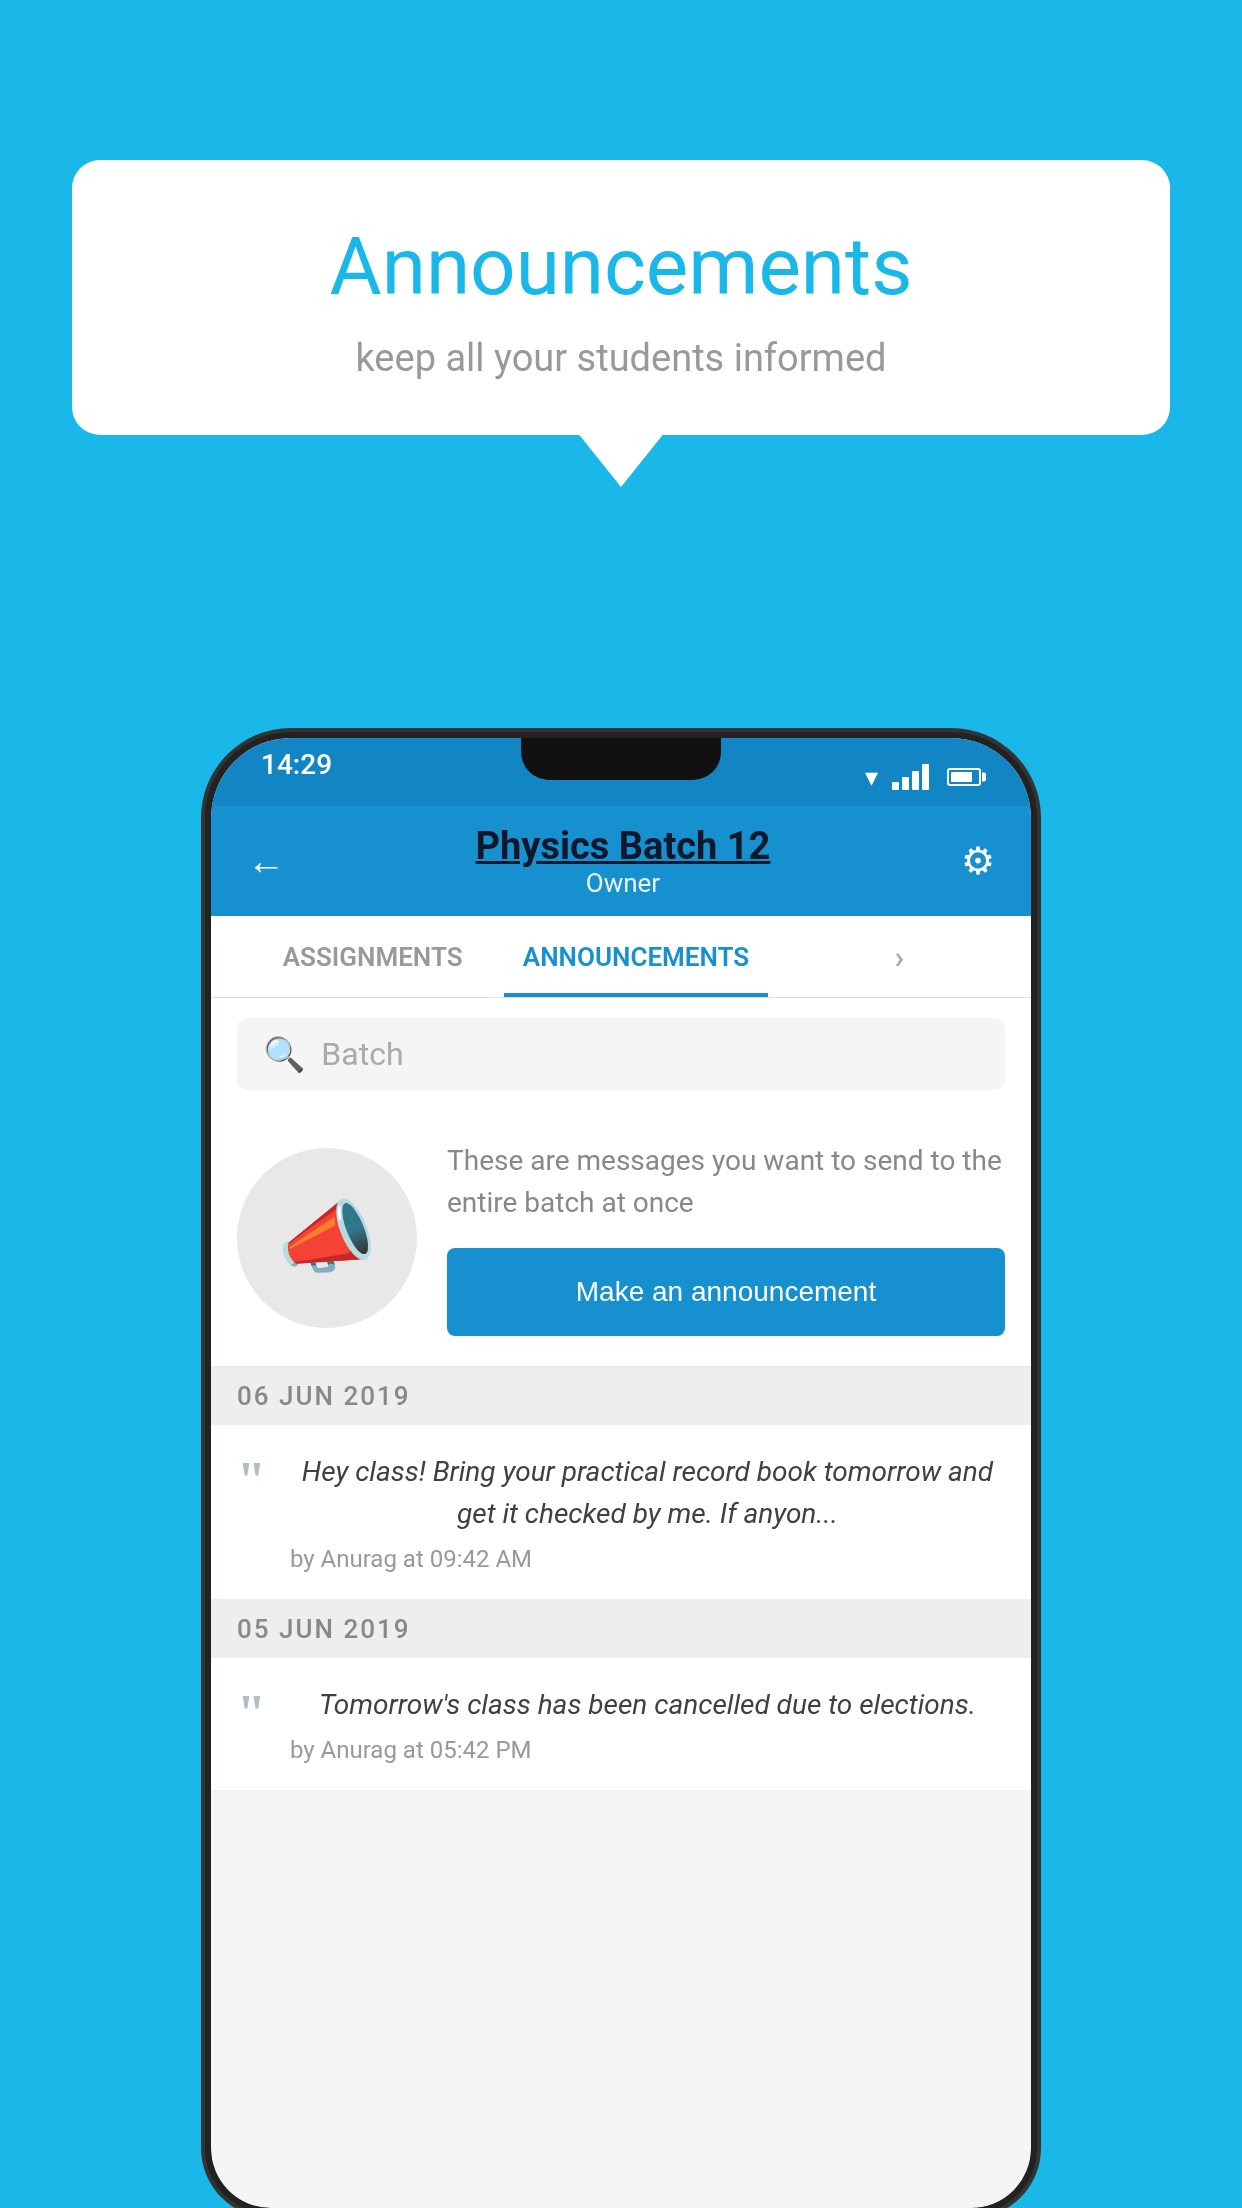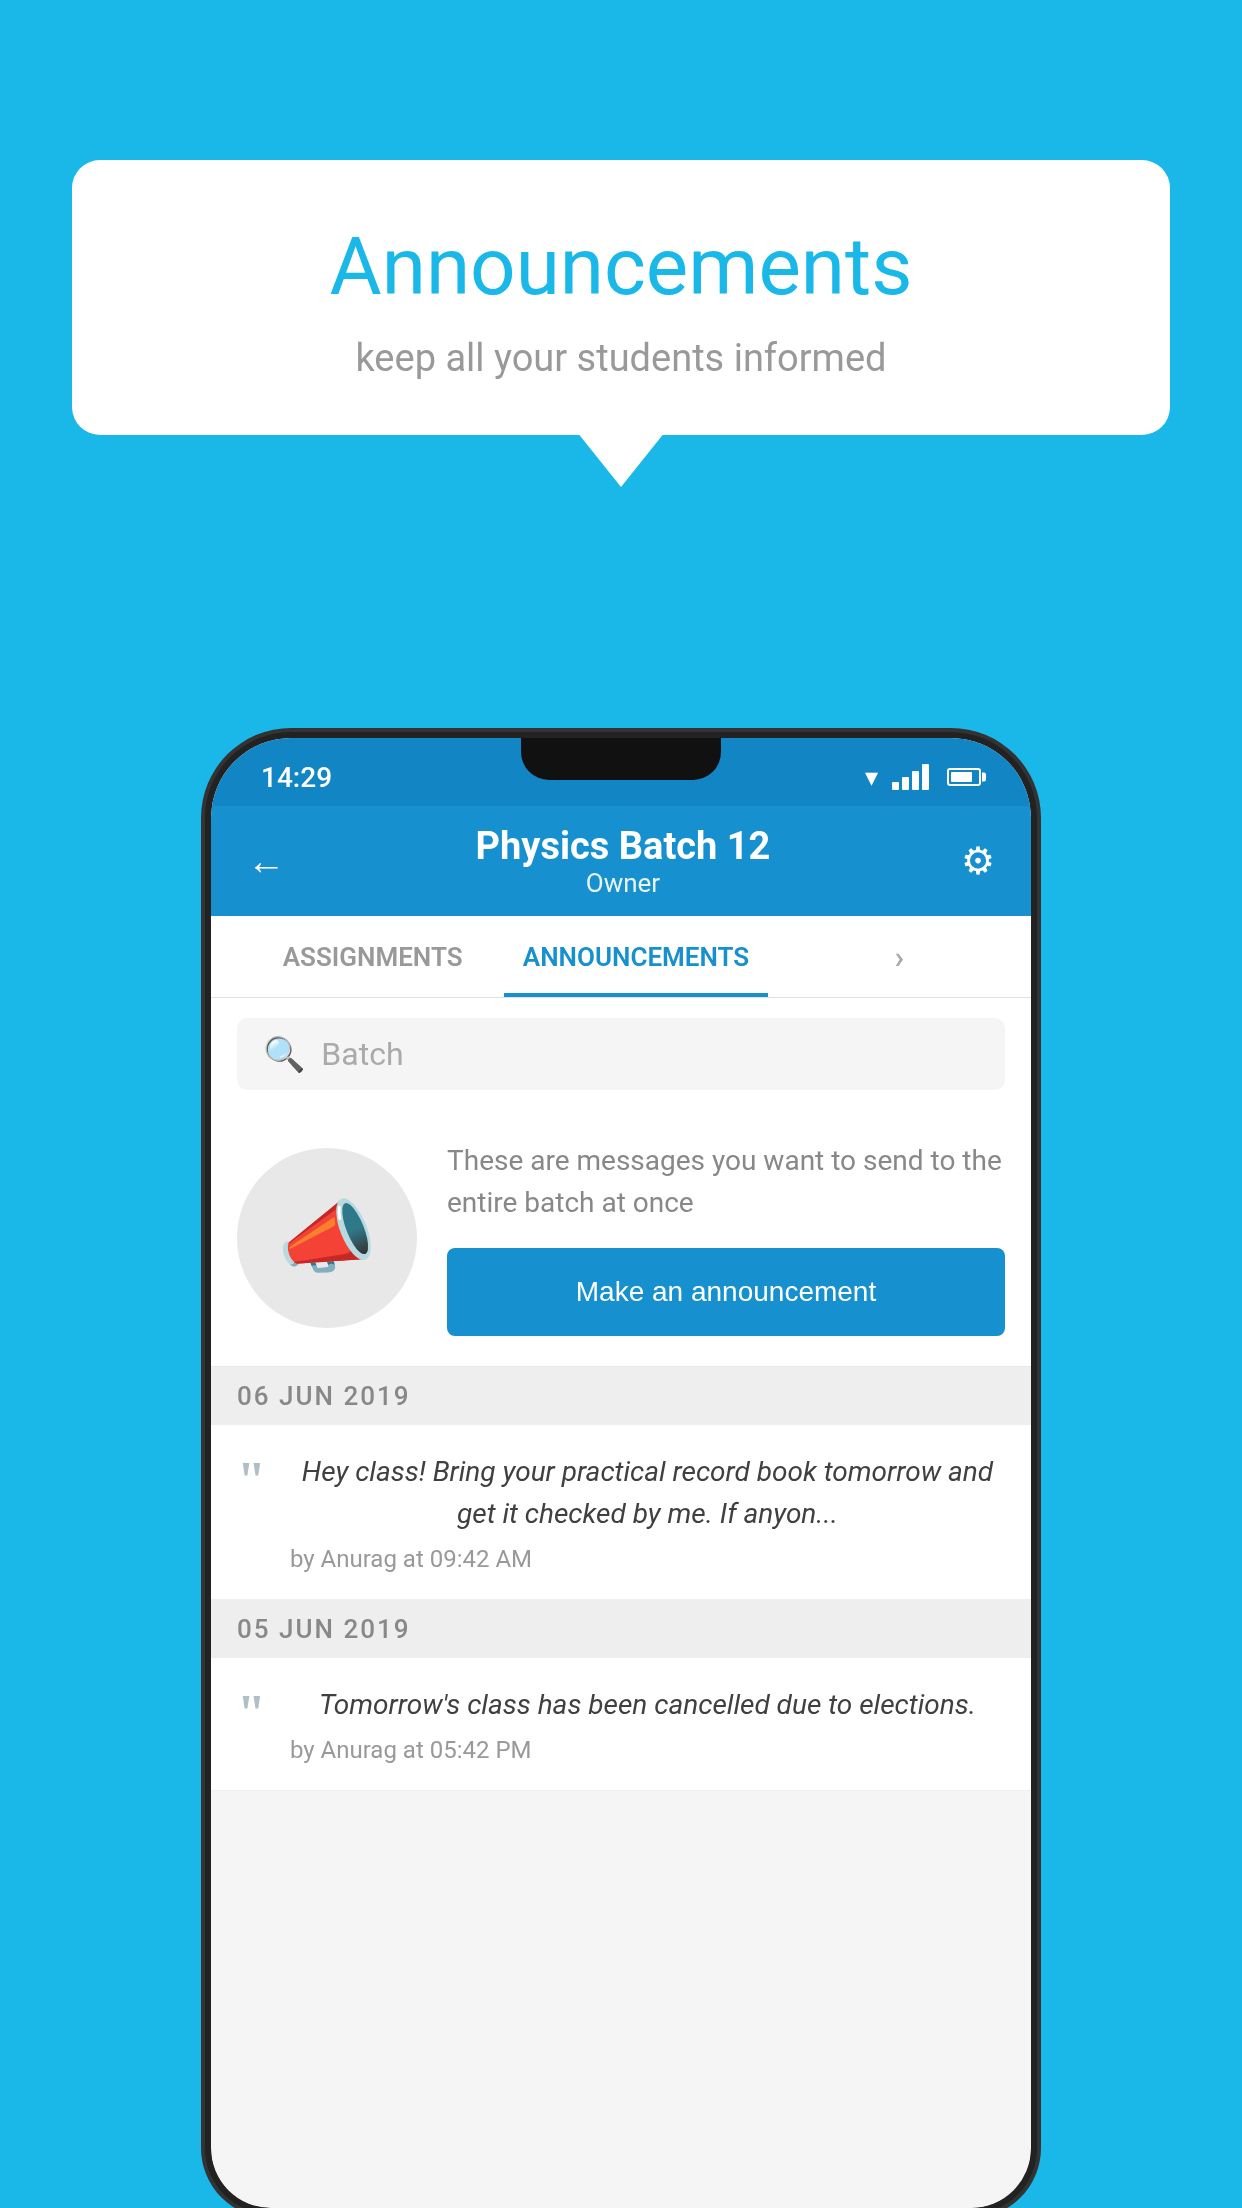--- a/index.html
+++ b/index.html
@@ -96,21 +96,20 @@
       background: #f5f5f5;
       border-radius: 78px 78px 58px 58px;
       overflow: hidden;
     }
 
     
     .status-bar {
       background: #1285C5;
       height: 68px;
       display: flex;
-      align-items: center;
       justify-content: space-between;
       padding: 0 50px;
       padding-top: 10px;
     }
 
     .status-time {
       color: white;
       font-size: 28px;
       font-weight: 500;
     }
@@ -179,23 +178,24 @@
       color: white;
       font-size: 38px;
       cursor: pointer;
     }
 
     .header-center {
       text-align: center;
     }
 
     .header-title {
-      color: #ffffff;
+      color: #0f172a;
       font-size: 38px;
       font-weight: 700;
+      text-decoration: underline;
     }
 
     .header-subtitle {
       color: rgba(255,255,255,0.9);
       font-size: 26px;
     }
 
     .gear-icon {
       color: white;
       font-size: 38px;

